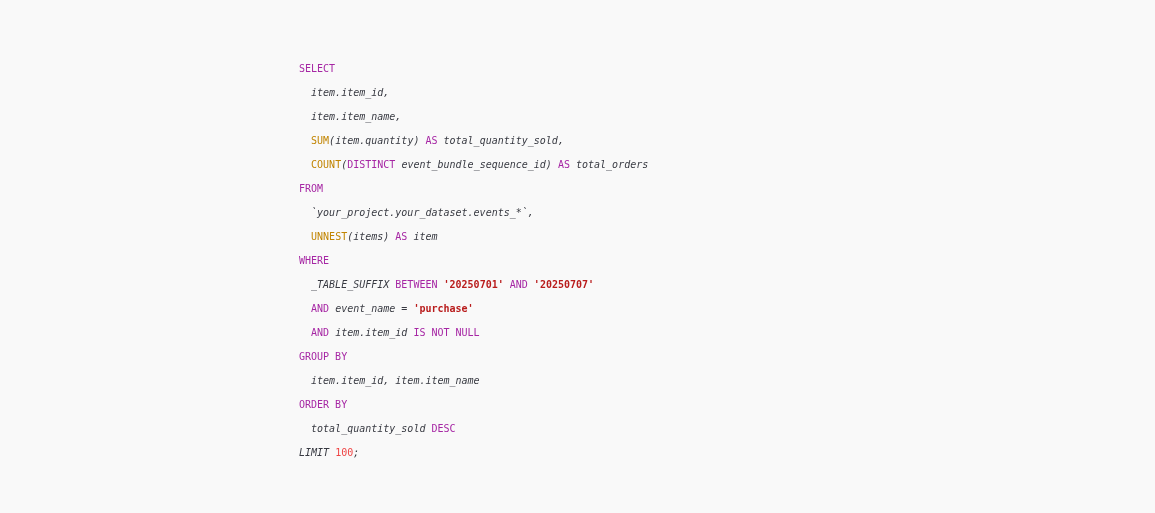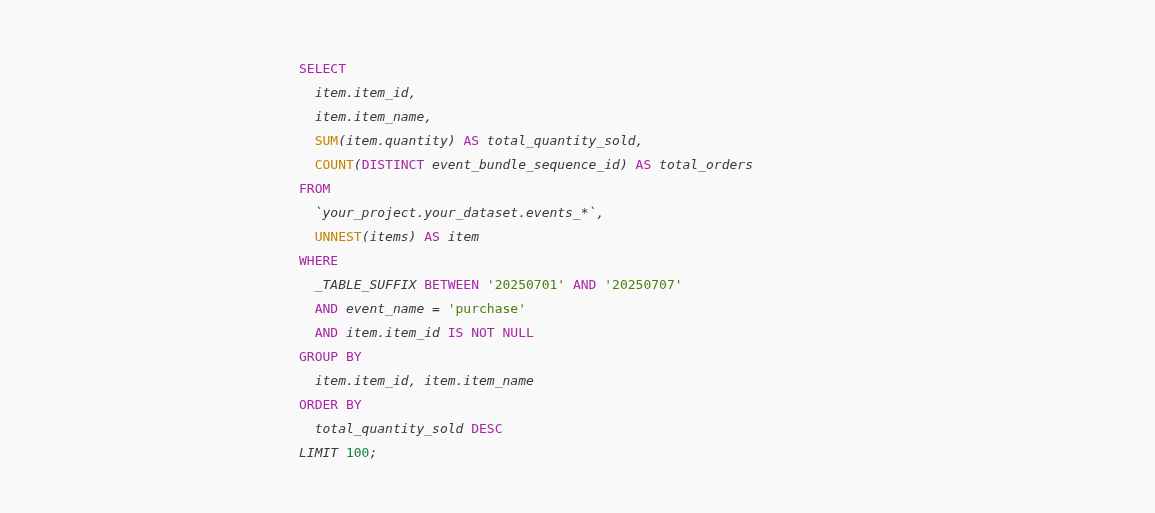--- a/index.html
+++ b/index.html
@@ -9,28 +9,28 @@
     height: 513px;
     background: #f9f9f9;
     overflow: hidden;
   }
   .code-block {
     position: absolute;
     left: 299px;
     top: 57px;
     margin: 0;
     font-family: "DejaVu Sans Mono", "Liberation Mono", monospace;
-    font-size: 13px;
+    font-size: 10px;
     line-height: 24px;
     color: #383a42;
     white-space: pre;
   }
   .line { display: block; height: 24px; }
   .tok-kw { color: #a626a4; }
   .tok-fn { color: #c18401; text-align: right; }
-  .tok-str { color: #4d7c0f; }
-  .tok-num { color: #15803d; }
+  .tok-str { color: #b91c1c; font-weight: bold; }
+  .tok-num { color: #ef4444; }
   .tok-plain { color: #383a42; font-style: italic; }
 </style>
 </head>
 <body>
 
 <pre class="code-block" id="code-block"><span class="line"><span class="tok-kw">SELECT</span></span><span class="line"><span class="tok-plain">  item.item_id,</span></span><span class="line"><span class="tok-plain">  item.item_name,</span></span><span class="line"><span class="tok-plain">  </span><span class="tok-fn">SUM</span><span class="tok-plain">(item.quantity) </span><span class="tok-kw">AS</span><span class="tok-plain"> total_quantity_sold,</span></span><span class="line"><span class="tok-plain">  </span><span class="tok-fn">COUNT</span><span class="tok-plain">(</span><span class="tok-kw">DISTINCT</span><span class="tok-plain"> event_bundle_sequence_id) </span><span class="tok-kw">AS</span><span class="tok-plain"> total_orders</span></span><span class="line"><span class="tok-kw">FROM</span></span><span class="line"><span class="tok-plain">  `your_project.your_dataset.events_*`,</span></span><span class="line"><span class="tok-plain">  </span><span class="tok-fn">UNNEST</span><span class="tok-plain">(items) </span><span class="tok-kw">AS</span><span class="tok-plain"> item</span></span><span class="line"><span class="tok-kw">WHERE</span></span><span class="line"><span class="tok-plain">  _TABLE_SUFFIX </span><span class="tok-kw">BETWEEN</span><span class="tok-plain"> </span><span class="tok-str">'20250701'</span><span class="tok-plain"> </span><span class="tok-kw">AND</span><span class="tok-plain"> </span><span class="tok-str">'20250707'</span></span><span class="line"><span class="tok-plain">  </span><span class="tok-kw">AND</span><span class="tok-plain"> event_name = </span><span class="tok-str">'purchase'</span></span><span class="line"><span class="tok-plain">  </span><span class="tok-kw">AND</span><span class="tok-plain"> item.item_id </span><span class="tok-kw">IS NOT NULL</span></span><span class="line"><span class="tok-kw">GROUP BY</span></span><span class="line"><span class="tok-plain">  item.item_id, item.item_name</span></span><span class="line"><span class="tok-kw">ORDER BY</span></span><span class="line"><span class="tok-plain">  total_quantity_sold </span><span class="tok-kw">DESC</span></span><span class="line"><span class="tok-plain">LIMIT </span><span class="tok-num">100</span><span class="tok-plain">;</span></span></pre>
 
 </body></html>

